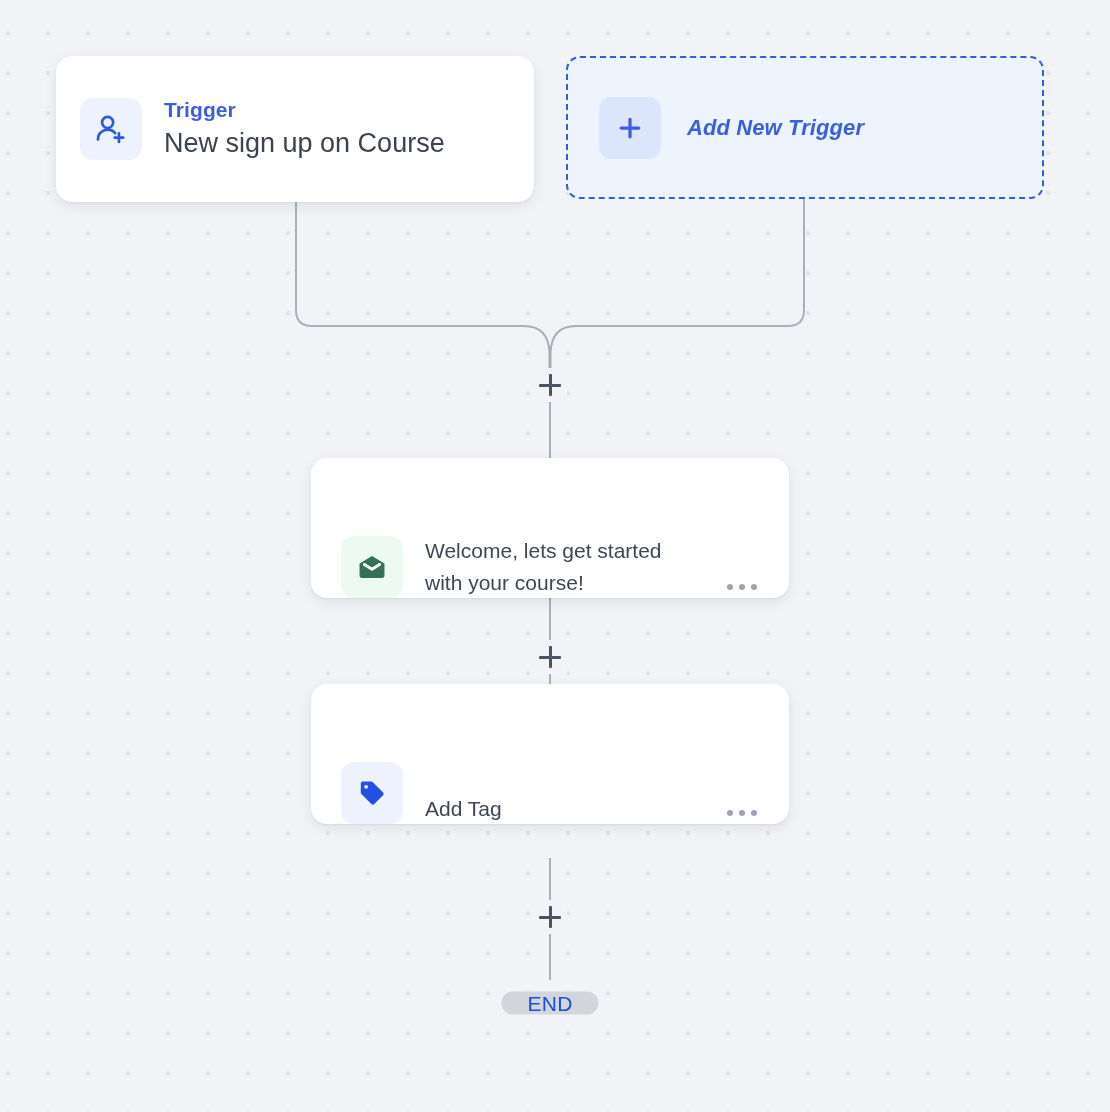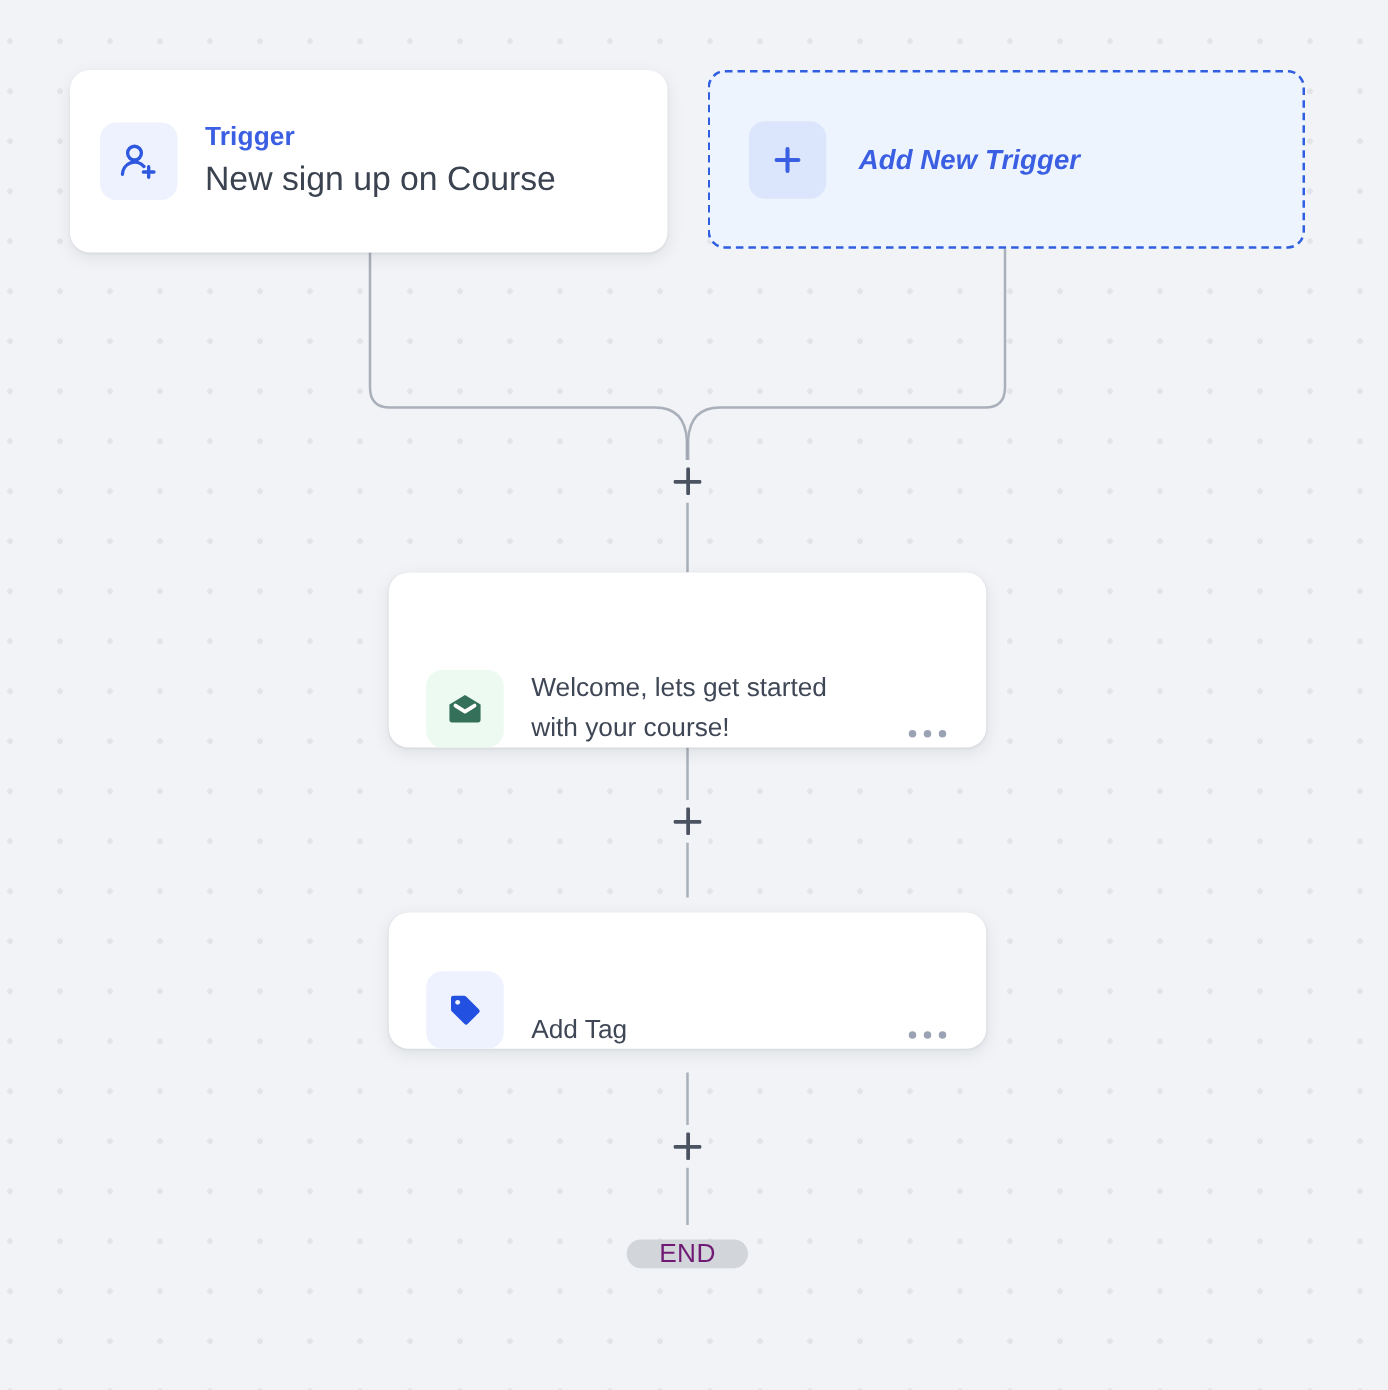--- a/index.html
+++ b/index.html
@@ -79,21 +79,21 @@
 
   
   .action-node {
     left: 311px;
     width: 478px;
     padding: 0 30px;
     gap: 22px;
     align-items: flex-end;
   }
   #email-node { top: 458px; height: 140px; }
-  #tag-node   { top: 730px; height: 109px; }
+  #tag-node   { top: 684px; height: 140px; }
 
   
   .icon-tile {
     flex: none;
     width: 62px;
     height: 62px;
     border-radius: 13px;
     display: flex;
     align-items: center;
     justify-content: center;
@@ -175,21 +175,21 @@
   #plus-3 { left: 550px; top: 917px; }
 
   
   #end-badge {
     position: absolute;
     z-index: 3;
     left: 550px;
     top: 1003px;
     transform: translate(-50%, -50%);
     background: #d2d5da;
-    color: #701a75;
+    color: #1d4ed8;
     font-size: 21px;
     font-weight: 400;
     letter-spacing: .3px;
     padding: 1px 26px;
     border-radius: 24px;
     line-height: 1;
   }
 </style>
 </head>
 <body>

